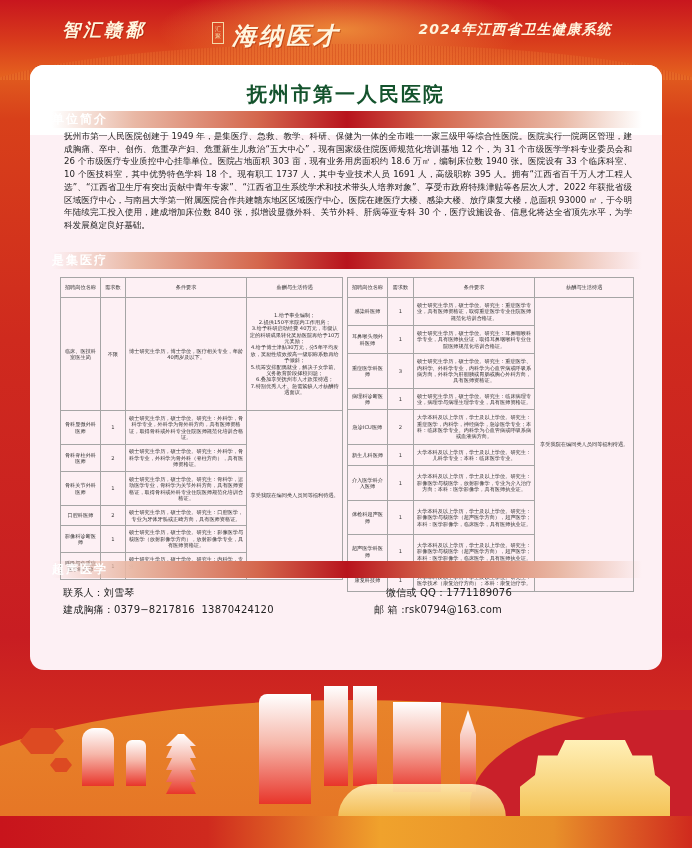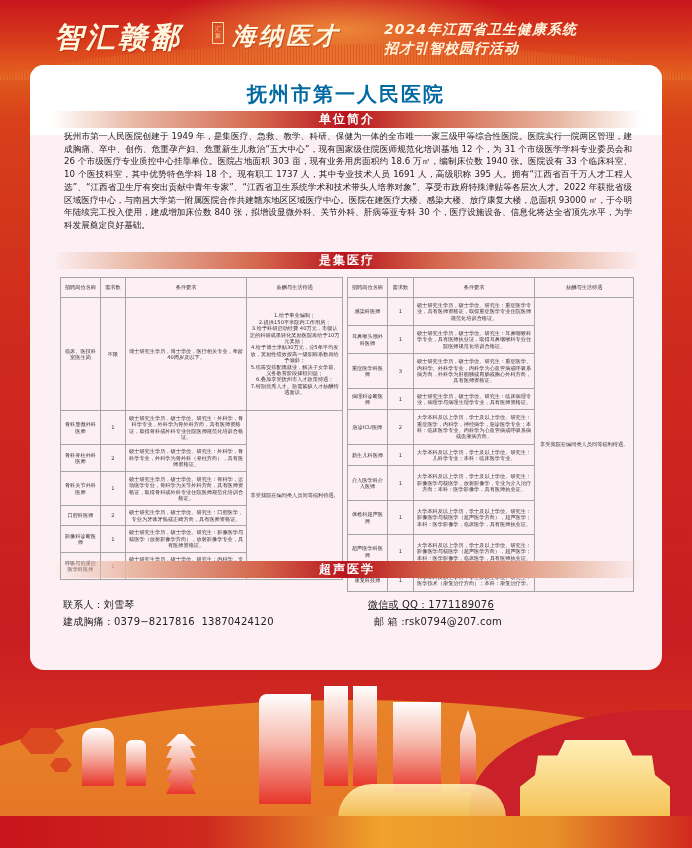--- a/index.html
+++ b/index.html
@@ -17,98 +17,97 @@
       linear-gradient(180deg, #c8161e 0%, #d83a1c 50%, #e6651f 100%);
     overflow: hidden;
   }
   .header .globe {
     position: absolute; left: -40px; top: 44px; width: 772px; height: 120px;
     border-radius: 50%;
     background: repeating-linear-gradient(90deg, rgba(200,60,20,0.35) 0 1px, transparent 1px 3px),
                 radial-gradient(ellipse at center, rgba(250,150,70,0.6), rgba(220,80,30,0.3));
   }
   .slogan-left {
-    position: absolute; left: 54px; top: 18px;
-    font-family: "DejaVu Serif", serif; font-size: 29px; font-weight: bold; font-style: italic;
+    position: absolute; left: 62px; top: 18px;
+    font-family: "DejaVu Serif", serif; font-size: 18px; font-weight: bold; font-style: italic;
     color: #fff6df; letter-spacing: 3px; text-shadow: 1px 1px 0 rgba(140,30,0,0.4);
   }
   .slogan-seal {
     position: absolute; left: 212px; top: 22px; width: 12px; height: 22px;
     border: 1px solid #f4d9a8; color: #f4d9a8; font-size: 6px; line-height: 7px; text-align: center; padding-top: 2px;
   }
   .slogan-mid {
     position: absolute; left: 232px; top: 20px;
     font-family: "DejaVu Serif", serif; font-size: 24px; font-weight: bold; font-style: italic;
     color: #fff6df; letter-spacing: 3px; text-shadow: 1px 1px 0 rgba(140,30,0,0.4);
   }
   .event-title {
-    position: absolute; left: 384px; top: 20px; width: 262px; text-align: left;
+    position: absolute; left: 384px; top: 20px; width: 262px; text-align: center;
     color: #fff4dc; font-size: 14px; font-weight: bold; font-style: italic; line-height: 19px;
     letter-spacing: 1px;
   }
   
   .card {
     position: absolute; left: 30px; top: 65px; width: 632px; height: 605px;
     background: #fdf0f4;
     border-radius: 14px;
   }
   .card::before {
     content: ""; position: absolute; left: 0; top: 0; width: 632px; height: 70px;
     background: #ffffff; border-radius: 14px 14px 0 0;
   }
   .card-inner { position: relative; }
   .hospital-name {
     position: absolute; left: 0; top: 16px; width: 632px; text-align: center;
-    font-size: 20px; font-weight: bold; color: #0369a1; letter-spacing: 2px;
+    font-size: 20px; font-weight: bold; color: #14532d; letter-spacing: 2px;
   }
   .section-bar {
     position: absolute; left: 22px; width: 590px; height: 17px;
     background: linear-gradient(90deg, rgba(255,255,255,0) 0%, #e9b8a5 14%, #d4674d 35%, #b8141d 50%, #d4674d 65%, #e9b8a5 86%, rgba(255,255,255,0) 100%);
-    text-align: center; color: #fff; font-size: 12px; font-weight: bold; line-height: 17px; letter-spacing: 2px;
+    color: #fff; font-size: 12px; font-weight: bold; line-height: 17px; letter-spacing: 2px;
   }
   .intro {
     position: absolute; left: 34px; top: 65px; width: 568px;
     font-size: 8.6px; line-height: 12.7px; color: #222; text-align: justify;
   }
   
   table.jobs {
     position: absolute; border-collapse: collapse; background: #fdf0f4;
     font-size: 5.2px; line-height: 6.4px; color: #333;
   }
   table.jobs td, table.jobs th {
     border: 0.8px solid #a5a5a5; text-align: center; vertical-align: middle;
     padding: 1px 2px; font-weight: normal;
   }
   table.jobs th { height: 20px; }
   .t-left { left: 30px; top: 212px; width: 283px; }
   .t-right { left: 317px; top: 212px; width: 287px; }
   
   .contact {
-    position: absolute; left: 33px; font-size: 10px; color: #222; letter-spacing: 0.2px; margin-top: 12px;
+    position: absolute; left: 33px; font-size: 10px; color: #222; letter-spacing: 0.2px;
   }
   
   .skyline { position: absolute; left: 0; top: 670px; width: 692px; height: 178px; overflow: hidden; }
   .wave1 { position: absolute; left: -80px; top: 30px; width: 860px; height: 220px; border-radius: 50% 50% 0 0; background: linear-gradient(180deg, #e8842a, #e46a22); }
   .wave2 { position: absolute; left: 470px; top: 40px; width: 320px; height: 160px; border-radius: 60% 0 0 0; background: #c9202a; }
   .ground { position: absolute; left: 0; top: 146px; width: 692px; height: 40px; background: linear-gradient(90deg, #c8141c 0%, #cf2a1e 30%, #f0a22c 55%, #e8902a 80%, #d02a1e 100%); }
   .bld { position: absolute; background: linear-gradient(180deg, #ffffff 0%, #f6b7aa 45%, #e8352a 100%); }
   .gold { position: absolute; background: linear-gradient(180deg, #fff0b8, #f4c254); }
   .hex { position: absolute; width: 44px; height: 26px; background: #dd4a22; clip-path: polygon(25% 0,75% 0,100% 50%,75% 100%,25% 100%,0 50%); }
 </style>
 </head>
 <body>
 
 <div class="header">
   <div class="globe"></div>
   <div class="slogan-left">智汇赣鄱</div>
   <div class="slogan-seal">汇聚</div>
   <div class="slogan-mid">海纳医才</div>
   <div class="event-title">
     <div>2024年江西省卫生健康系统</div>
-    <div>招才引智校园行活动</div>
   </div>
 </div>
 
 <div class="card">
   <div class="card-inner">
     <div class="hospital-name">抚州市第一人民医院</div>
 
     <div class="section-bar" style="top:46px;">单位简介</div>
     <div class="intro">抚州市第一人民医院创建于 1949 年，是集医疗、急救、教学、科研、保健为一体的全市唯一一家三级甲等综合性医院。医院实行一院两区管理，建成胸痛、卒中、创伤、危重孕产妇、危重新生儿救治“五大中心”，现有国家级住院医师规范化培训基地 12 个，为 31 个市级医学学科专业委员会和 26 个市级医疗专业质控中心挂靠单位。医院占地面积 303 亩，现有业务用房面积约 18.6 万㎡，编制床位数 1940 张。医院设有 33 个临床科室、10 个医技科室，其中优势特色学科 18 个。现有职工 1737 人，其中专业技术人员 1691 人，高级职称 395 人。拥有“江西省百千万人才工程人选”、“江西省卫生厅有突出贡献中青年专家”、“江西省卫生系统学术和技术带头人培养对象”、享受市政府特殊津贴等各层次人才。2022 年获批省级区域医疗中心，与南昌大学第一附属医院合作共建赣东地区区域医疗中心。医院在建医疗大楼、感染大楼、放疗康复大楼，总面积 93000 ㎡，于今明年陆续完工投入使用，建成增加床位数 840 张，拟增设显微外科、关节外科、肝病等亚专科 30 个，医疗设施设备、信息化将达全省顶先水平，为学科发展奠定良好基础。</div>
 
@@ -247,25 +246,25 @@
     </table>
 
     <div class="section-bar" style="top:496px;">超声医学</div>
 
     <div class="contact" style="top:521px;">
       <span>联系人：</span><span>刘雪琴</span>
     </div>
     <div class="contact" style="top:538px;">
       <span>建成胸痛：</span><span style="white-space:pre;">0379−8217816  13870424120</span>
     </div>
-    <div class="contact" style="top:521px; left:338px;text-decoration:underline;">
+    <div class="contact" style="top:521px; left:356px;">
       <span>微信或 QQ：</span><span>1771189076</span>
     </div>
     <div class="contact" style="top:538px; left:344px;">
-      <span>邮 箱 :</span><span>rsk0794@207.com</span>
+      <span>邮 箱 :</span><span>rsk0794@163.com</span>
     </div>
   </div>
 </div>
 
 <div class="skyline">
   <div class="wave1"></div>
   <div class="wave2"></div>
   <div class="hex" style="left:20px; top:58px;"></div>
   <div class="hex" style="left:50px; top:88px; width:22px; height:14px;"></div>
   <div class="bld" style="left:82px; top:58px; width:32px; height:58px; border-radius:12px 12px 0 0;"></div>

